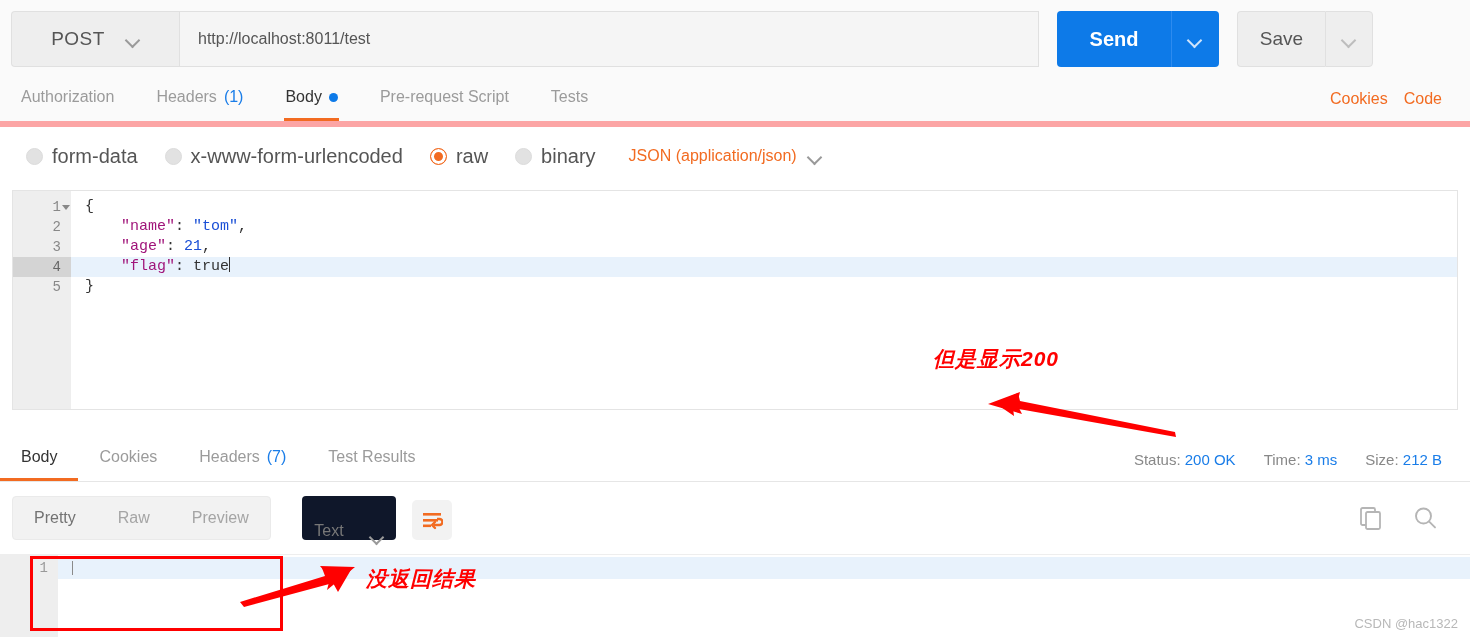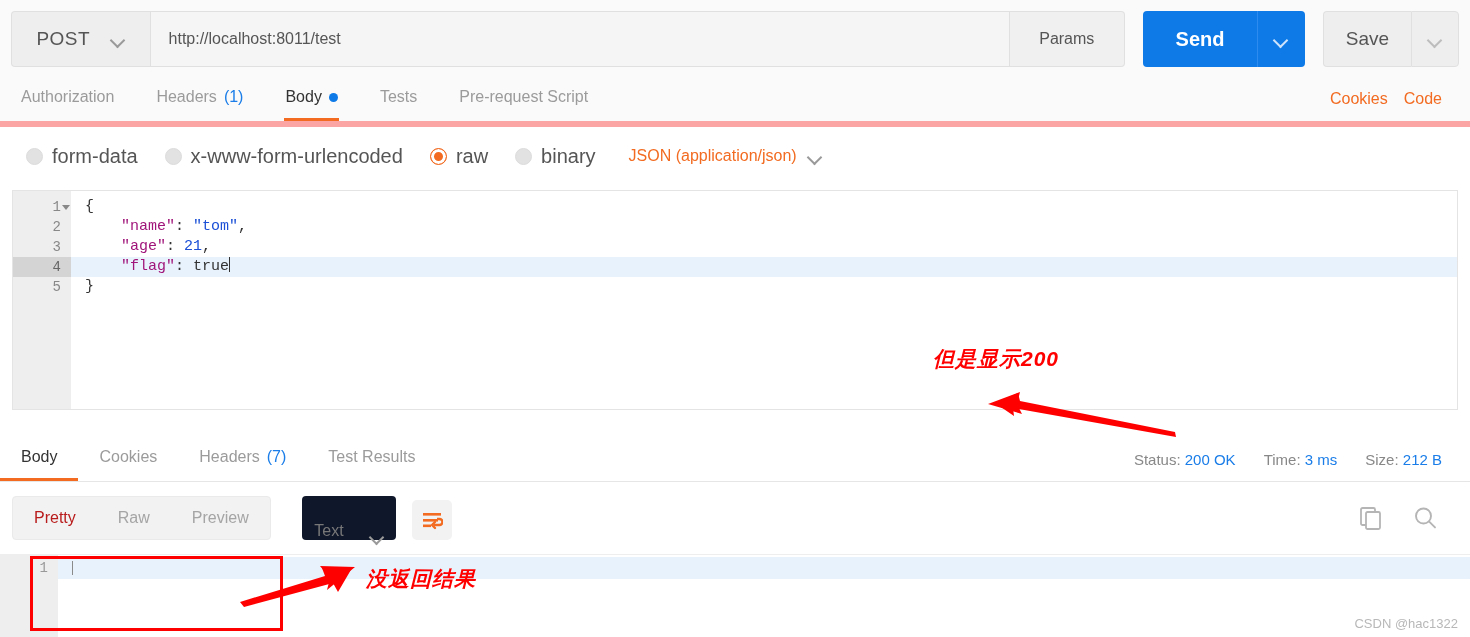--- a/index.html
+++ b/index.html
@@ -173,21 +173,21 @@
   .resp-tool {
     position:absolute; left:0; top:482px; width:1470px; height:72px; background:#fff;
   }
   .seg {
     position:absolute; left:12px; top:14px; height:44px;
     background:#f2f2f2; border:1px solid #eaeaea; border-radius:4px;
     display:flex; align-items:center;
   }
   .seg div { padding:0 21px; font-size:16px; color:#a5a5a5; height:44px;
              display:flex;align-items:center; cursor:pointer; }
-  .seg div.on { color:#b91c1c; }
+  .seg div.on { color:#737373; }
   .textsel {
     position:absolute; left:302px; top:14px; width:94px; height:44px;
     background:#0f172a; border-radius:4px;
     display:flex; align-items:flex-end; justify-content:center; gap:27px;
     font-size:16px; color:#777; cursor:pointer;
   }
   .wrapbtn {
     position:absolute; left:412px; top:500px; width:40px; height:40px;
     background:#f2f2f2; border-radius:5px;
     display:flex;align-items:center;justify-content:center; cursor:pointer;
@@ -227,21 +227,20 @@
 <body>
 
 <div class="app">
 
   <div class="url-row">
     <div class="method-box">
       <span class="method-label">POST</span>
       <span class="chev"></span>
     </div>
     <div class="url-input" placeholder="Enter request URL">http://localhost:8011/test</div>
-    <div class="params-btn">Params</div>
     <div class="send-group">
       <div class="send-btn">Send</div>
       <div class="send-caret">
         <span class="chev"></span>
       </div>
     </div>
     <div class="save-group">
       <div class="save-btn">Save</div>
       <div class="save-caret">
         <span class="chev"></span>
@@ -255,24 +254,24 @@
     </div>
     <div class="rtab">
       <span>Headers</span>
       <span class="hcount">(1)</span>
     </div>
     <div class="rtab active">
       <span>Body</span>
       <span class="blue-dot"></span>
     </div>
     <div class="rtab">
+      <span>Pre-request Script</span>
+    </div>
+    <div class="rtab">
       <span>Tests</span>
-    </div>
-    <div class="rtab">
-      <span>Pre-request Script</span>
     </div>
     <div class="tab-right">
       <span>Cookies</span>
       <span>Code</span>
     </div>
   </div>
 
   <div class="btype-row">
     <div class="radio-item">
       <span class="radio"></span>

